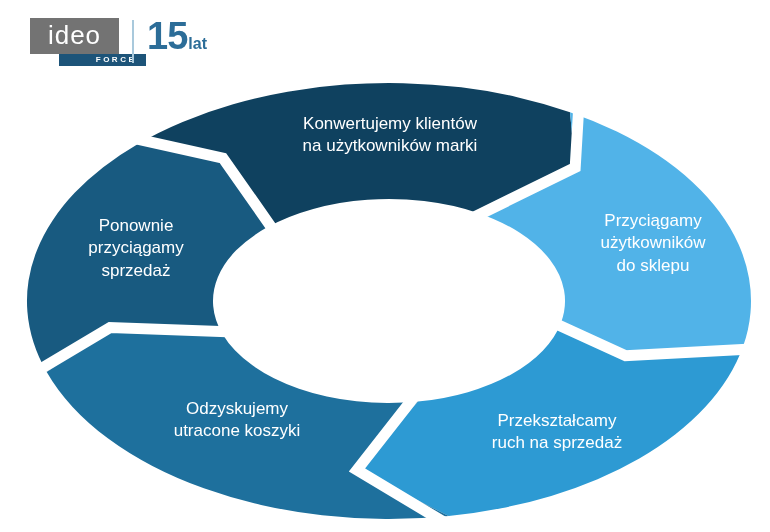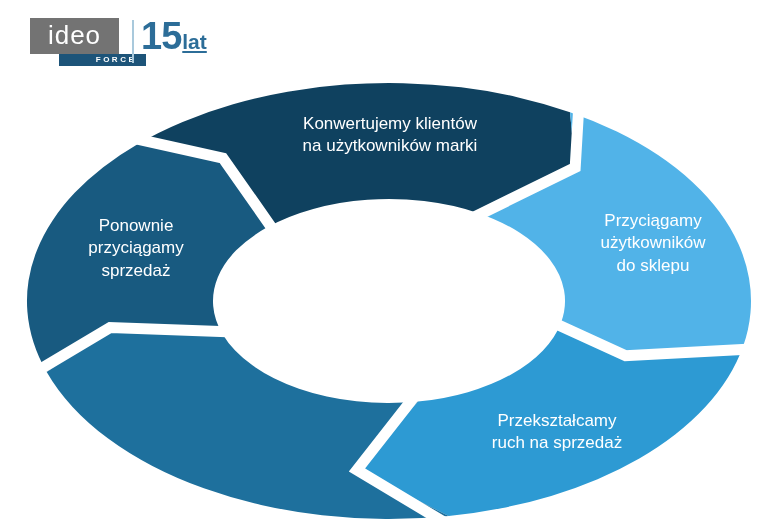--- a/index.html
+++ b/index.html
@@ -16,25 +16,25 @@
     color:#ffffff;font-size:26px;font-weight:400;letter-spacing:1px;line-height:1;
     padding-bottom:2px;
   }
   #force-bar{
     position:absolute;left:59px;top:54px;width:60px;height:12px;
     display:flex;align-items:center;justify-content:center;
   }
   #force-text{color:#ffffff;font-size:8px;font-weight:700;letter-spacing:2.5px;line-height:1;}
   #separator{position:absolute;left:132px;top:20px;width:2px;height:43px;}
   #anniversary{
-    position:absolute;left:141px;top:17px;display:flex;align-items:baseline;
+    position:absolute;left:147px;top:17px;display:flex;align-items:baseline;
     font-weight:700;
   }
   #anniversary-number{font-size:38px;line-height:1;letter-spacing:-1px;}
-  #anniversary-unit{font-size:21px;line-height:1;margin-left:1px;text-decoration:underline;}
+  #anniversary-unit{font-size:16px;line-height:1;margin-left:1px;}
   
   #cycle-svg{position:absolute;left:0;top:0;width:770px;height:532px;}
   .seg-label{
     position:absolute;transform:translate(-50%,-50%);
     color:#ffffff;font-size:17px;line-height:1.32;text-align:center;white-space:pre-line;
   }
   #lbl-top{left:390px;top:135px;}
   #lbl-right{left:653px;top:244px;}
   #lbl-bottom-right{left:557px;top:432px;}
   #lbl-bottom-left{left:237px;top:420px;}
@@ -77,17 +77,19 @@
     <polyline id="gap4" points="29.6 375.5 110.1 327.6 234.2 331.9" stroke="#FFFFFF" stroke-width="11" fill="none" stroke-linejoin="miter"></polyline>
   </svg>
 
   <div id="lbl-top" class="seg-label" style="color: rgb(255, 255, 255);">Konwertujemy klientów
 na użytkowników marki</div>
   <div id="lbl-right" class="seg-label" style="color: rgb(255, 255, 255);">Przyciągamy
 użytkowników
 do sklepu</div>
   <div id="lbl-bottom-right" class="seg-label" style="color: rgb(255, 255, 255);">Przekształcamy
 ruch na sprzedaż</div>
+  <div id="lbl-bottom-left" class="seg-label" style="color: rgb(255, 255, 255);">Odzyskujemy
+utracone koszyki</div>
   <div id="lbl-left" class="seg-label" style="color: rgb(255, 255, 255);">Ponownie
 przyciągamy
 sprzedaż</div>
 
 </div>
 
 </body></html>

